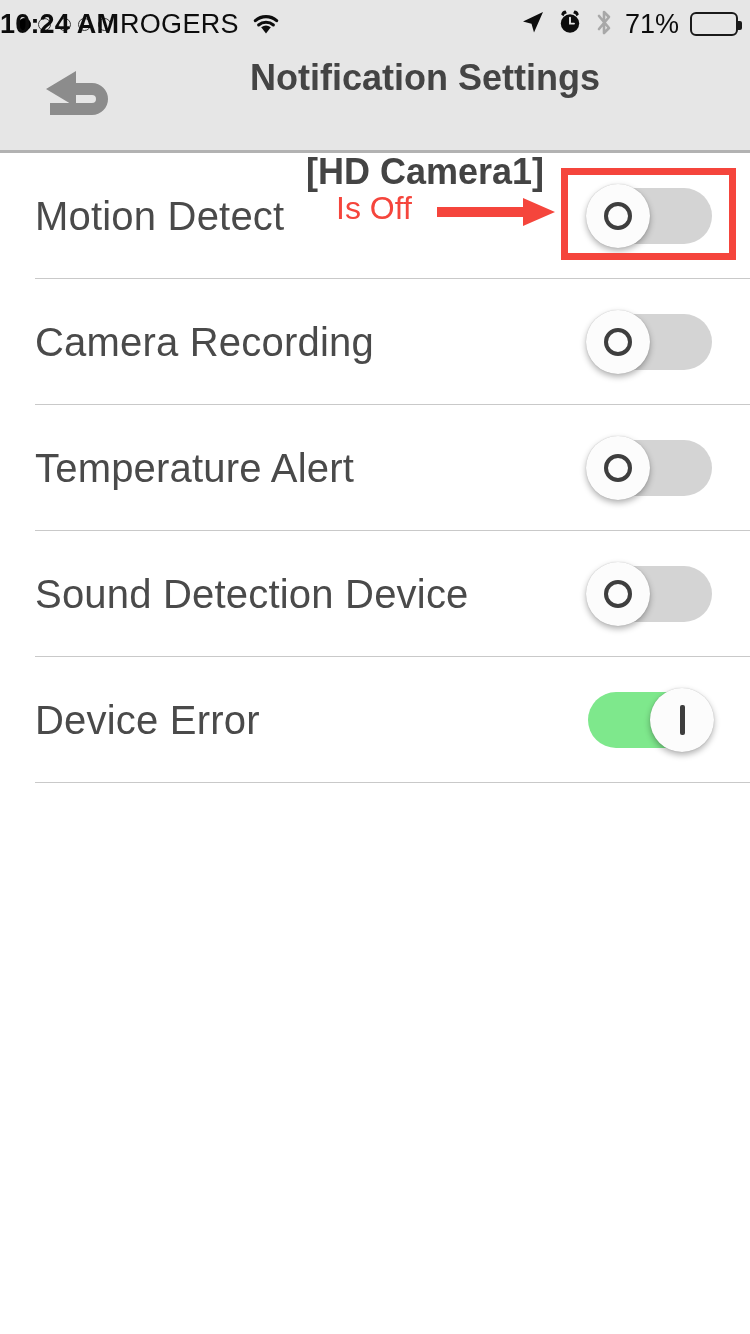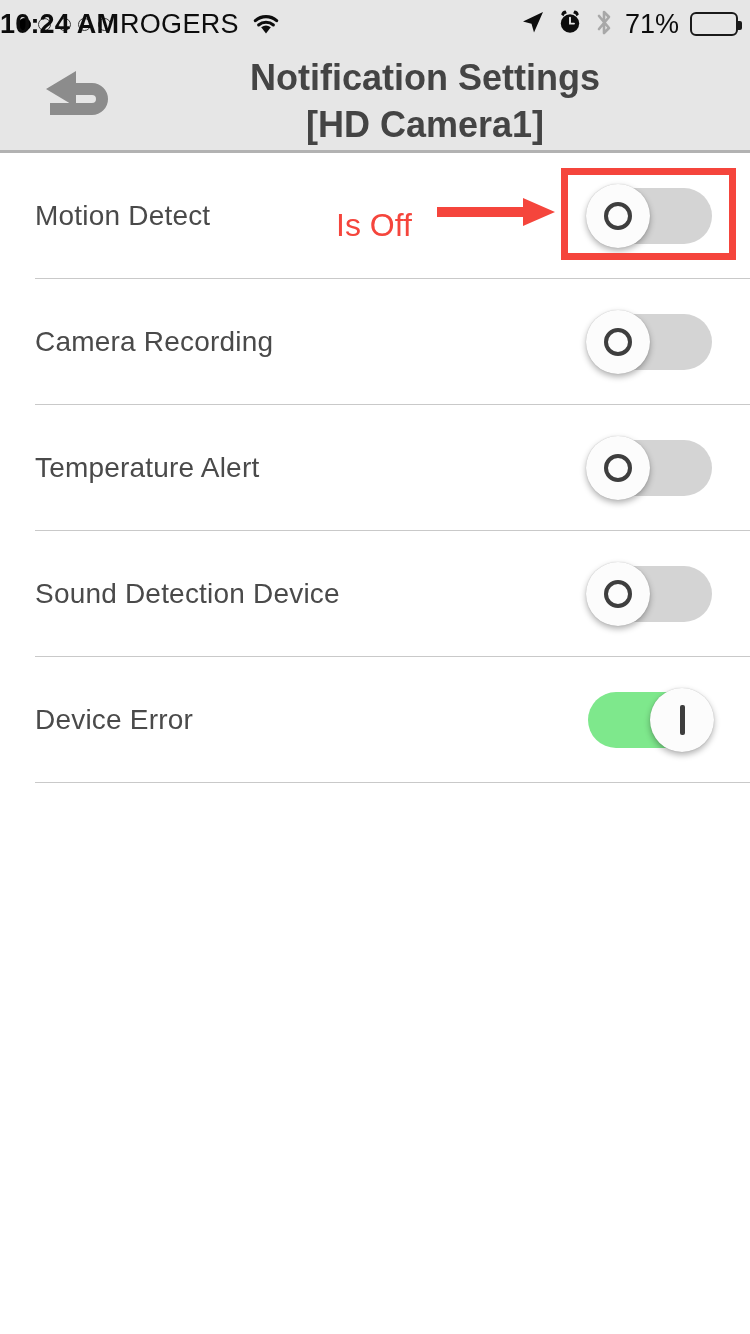--- a/index.html
+++ b/index.html
@@ -47,31 +47,31 @@
   }
   .back-btn {
     position: absolute; left: 32px; top: 12px; width: 96px; height: 80px;
     display: flex; align-items: center; justify-content: center; cursor: pointer;
   }
   .nav-title {
     position: absolute; left: 140px; right: 40px; top: 6px;
     text-align: center; color: #444; font-weight: bold;
     font-size: 36px; line-height: 47px;
   }
-  .nav-title .line2 { display: block; }
+  .nav-title .line2 { display: block; margin-top: 47px; }
 
   
   .list { position: absolute; left: 0; top: 153px; width: 750px; }
   .row {
     position: relative; width: 750px; height: 126px;
     display: flex; align-items: center;
   }
   .row-label {
     position: absolute; left: 35px;
-    font-size: 28px; color: #4a4a4a; letter-spacing: 0.2px; white-space: nowrap;
+    font-size: 40px; color: #4a4a4a; letter-spacing: 0.2px; white-space: nowrap;
   }
   .row-sep {
     position: absolute; left: 35px; right: 0; bottom: 0;
     height: 1.5px; background: #c9c9c9;
   }
 
   
   .switch {
     position: absolute; right: 38px; top: 50%; transform: translateY(-50%);
     width: 124px; height: 56px; border-radius: 28px;
@@ -89,21 +89,21 @@
   .switch.on .knob { right: -2px; }
   .knob-o {
     width: 28px; height: 28px; border-radius: 50%;
     border: 4px solid #3e3e3e;
   }
   .knob-i { width: 5px; height: 30px; background: #3e3e3e; border-radius: 2px; }
 
   
   .anno-text {
     position: absolute; left: 336px; top: 190px;
-    font-size: 32px; color: #F5453C; white-space: nowrap; margin-top: 17px;
+    font-size: 32px; color: #F5453C; white-space: nowrap;
   }
   .anno-arrow { position: absolute; left: 437px; top: 196px; width: 120px; height: 32px; }
   .anno-box {
     position: absolute; left: 561px; top: 168px; width: 175px; height: 92px;
     border: 7px solid #F5453C; background: transparent;
   }
 </style>
 </head>
 <body>
 

